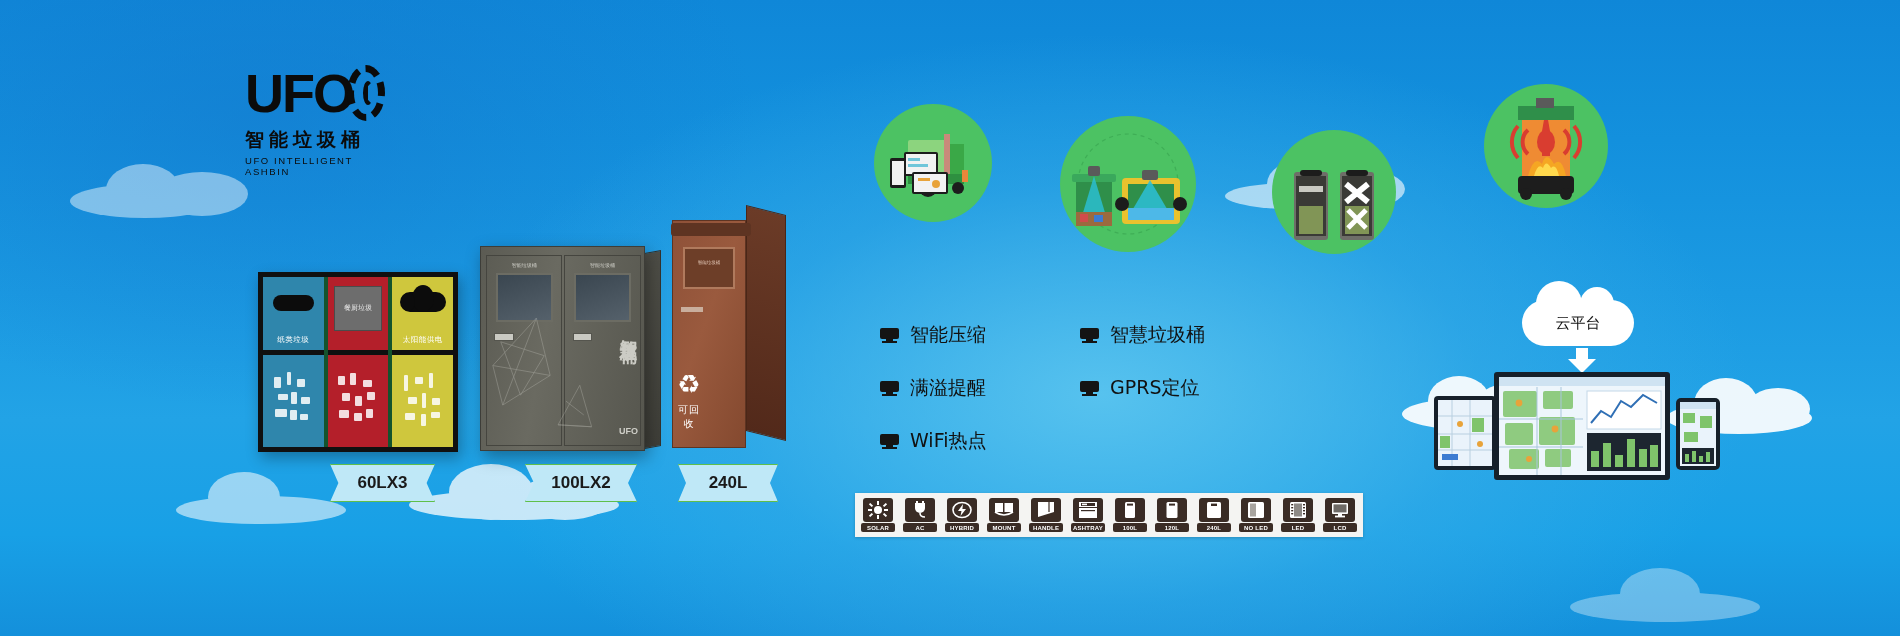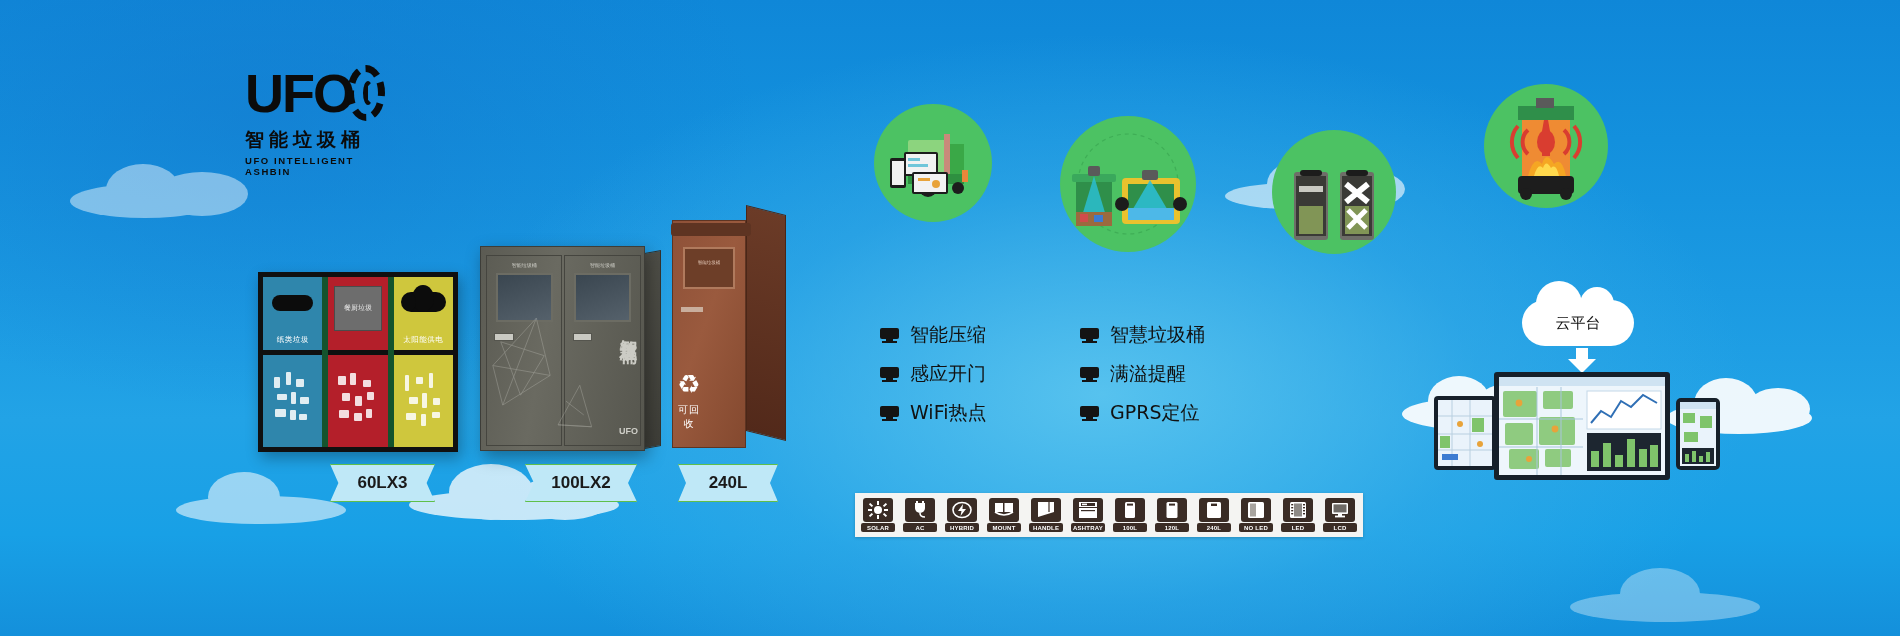--- a/index.html
+++ b/index.html
@@ -21,29 +21,29 @@
   
   #logo { position: absolute; left: 245px; top: 62px; width: 140px; }
   #logo .mark { display:flex; align-items:center; height: 62px; }
   #logo .ufo-txt { font-weight: 800; font-size: 54px; letter-spacing: -2px; color:#0b0b0b;
                    font-family:"Liberation Sans", sans-serif; line-height: 54px; }
   #logo .ring { width: 56px; height: 56px; border-radius: 50%; margin-left: -6px;
                 border: 7px dashed #0b0b0b; position: relative; }
   #logo .ring:after { content:""; position:absolute; left:9px; top:9px; right:9px; bottom:9px;
                       border-radius:50%; border: 5px solid #0b0b0b; border-right-color: transparent; }
   #logo .cn { font-size: 19px; font-weight: 700; color:#0b0b0b; letter-spacing: 5px; margin-top: 3px; }
-  #logo .en { font-size: 9.5px; font-weight: 700; color:#0b0b0b; letter-spacing: 1.6px; margin-top: 2px; }
+  #logo .en { font-size: 9.5px; font-weight: 400; color:#0b0b0b; letter-spacing: 1.6px; margin-top: 2px; }
 
   
   .binwrap { position: absolute; }
 
   
   #bin-triple { left: 258px; top: 272px; width: 200px; height: 180px;
     background:#151515; border:5px solid #101010; display:flex; box-shadow: 3px 6px 14px rgba(0,0,0,.3);}
-  #bin-triple .col { flex:1; border-right:6px solid #14532d; display:flex; flex-direction:column; }
+  #bin-triple .col { flex:1; border-right:4px solid #14532d; display:flex; flex-direction:column; }
   #bin-triple .col:last-child { border-right:none; }
   #bin-triple .top { flex: 1 1 46%; position:relative; border-bottom:5px solid #101010; padding:4px;}
   #bin-triple .bot { flex: 1 1 54%; position:relative; }
   #bin-triple .c1 .top, #bin-triple .c1 .bot { background:#2f86ac; }
   #bin-triple .c2 .top { background:#b41f2a; }
   #bin-triple .c2 .bot { background:#b41f2a; }
   #bin-triple .c3 .top, #bin-triple .c3 .bot { background:#cfc73d; }
   .slotlabel { position:absolute; bottom:5px; left:0; right:0; text-align:center;
                font-size:7.5px; color:#fff; letter-spacing:.5px; }
   .slot-oval { position:absolute; left:16%; top:24%; width:68%; height:22%;
@@ -98,21 +98,21 @@
   .ribbon { position:absolute; height:38px; background:#bfe8f7; border:1.5px solid #5fbf4a;
     display:flex; align-items:center; justify-content:center; color:#1a1a1a; font-weight:700; font-size:17px;
     clip-path: polygon(0 0, 100% 0, 92% 50%, 100% 100%, 0 100%, 8% 50%); }
 
   
   .gcircle { position:absolute; border-radius:50%; background:#4cc263; }
   .gc-inner { position:absolute; inset:0; }
 
   
   #features { position:absolute; left:880px; top:322px; width:420px;
-     display:grid; grid-template-columns: 200px 220px; row-gap: 13px; }
+     display:grid; grid-template-columns: 200px 220px; row-gap: 27px; }
   .feat { display:flex; align-items:center; gap:11px; }
   .feat .mon { width:19px; height:15px; position:relative; flex:none; }
   .feat .mon .scr { position:absolute; left:0; top:0; width:19px; height:11px; background:#141414; border-radius:2px;}
   .feat .mon .std { position:absolute; left:6px; top:11px; width:7px; height:2px; background:#141414; }
   .feat .mon .base{ position:absolute; left:2px; top:13px; width:15px; height:2px; background:#141414; }
   .feat .txt { font-size:19px; color:#111; font-weight:500; white-space:nowrap;
                font-family:"DejaVu Sans","Liberation Sans",sans-serif; }
 
   
   #iconstrip { position:absolute; left:855px; top:493px; height:44px; background:#f4f4f2;
@@ -409,45 +409,37 @@
           <i class="base"></i>
         </span>
       <span class="txt">智慧垃圾桶</span>
     </div>
     <div class="feat">
       <span class="mon">
           <i class="scr"></i>
           <i class="std"></i>
           <i class="base"></i>
         </span>
-      <span class="txt">感应开门</span>
+      <span class="txt">满溢提醒</span>
     </div>
     <div class="feat">
       <span class="mon">
           <i class="scr"></i>
           <i class="std"></i>
           <i class="base"></i>
         </span>
-      <span class="txt">满溢提醒</span>
+      <span class="txt">GPRS定位</span>
     </div>
     <div class="feat">
       <span class="mon">
           <i class="scr"></i>
           <i class="std"></i>
           <i class="base"></i>
         </span>
       <span class="txt">WiFi热点</span>
-    </div>
-    <div class="feat">
-      <span class="mon">
-          <i class="scr"></i>
-          <i class="std"></i>
-          <i class="base"></i>
-        </span>
-      <span class="txt">GPRS定位</span>
     </div>
   </div>
 
   <div id="iconstrip">
 
     <div class="sicon">
       <div class="bx">
         <svg width="20" height="18" viewBox="0 0 20 18">
             <g fill="#fff">
               <circle cx="10" cy="9" r="4"></circle>

